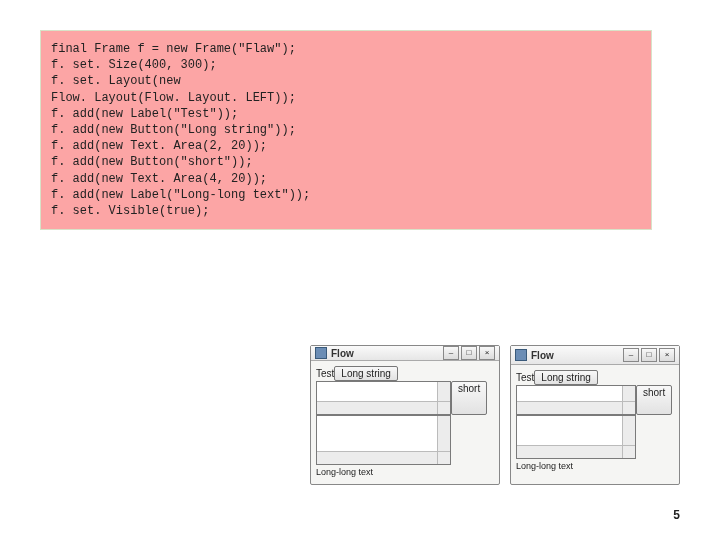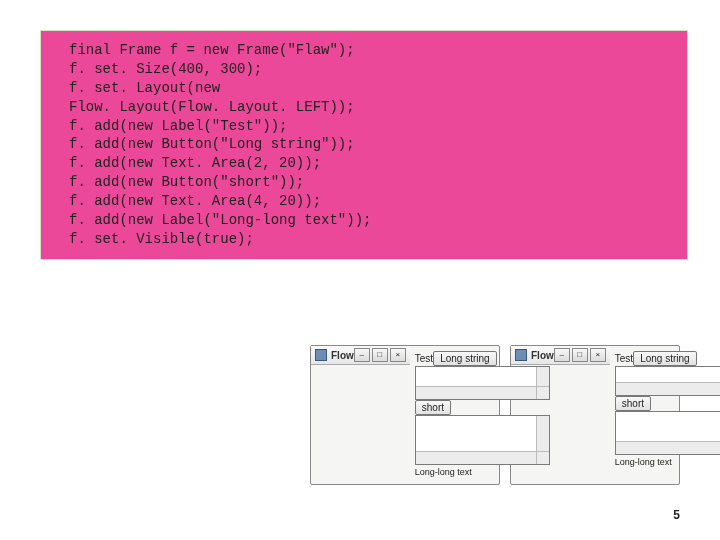--- a/index.html
+++ b/index.html
@@ -20,25 +20,25 @@
   }
   .title {
     font-size: 22px;
     font-weight: bold;
     color: #111;
     border-bottom: 1px solid #999;
     padding-bottom: 6px;
     margin-bottom: 14px;
   }
   .codeblock {
-    background: #ec4899;
+    background: #fca5a5;
     border: 1px solid #d8e2c8;
-    padding: 10px 28px;
+    padding: 10px 10px;
     font-family: "Courier New", monospace;
-    font-size: 14px;
+    font-size: 12px;
     line-height: 1.35;
     white-space: pre;
     color: #222;
     width: 590px;
   }
   .shots {
     position: absolute;
     right: 40px;
     top: 345px;
     display: flex;
@@ -48,21 +48,21 @@
     width: 190px;
     height: 140px;
     background: #f5f5f3;
     border: 1px solid #888;
     border-radius: 2px;
     box-sizing: border-box;
     font-family: Tahoma, Arial, sans-serif;
     font-size: 10px;
     color: #222;
     display: flex;
-    flex-direction: row;
+    flex-direction: column;
   }
   .titlebar {
     height: 18px;
     background: linear-gradient(#fafafa,#e6e6e6);
     border-bottom: 1px solid #aaa;
     display: flex;
     align-items: center;
     padding: 0 4px;
   }
   .app-icon {

